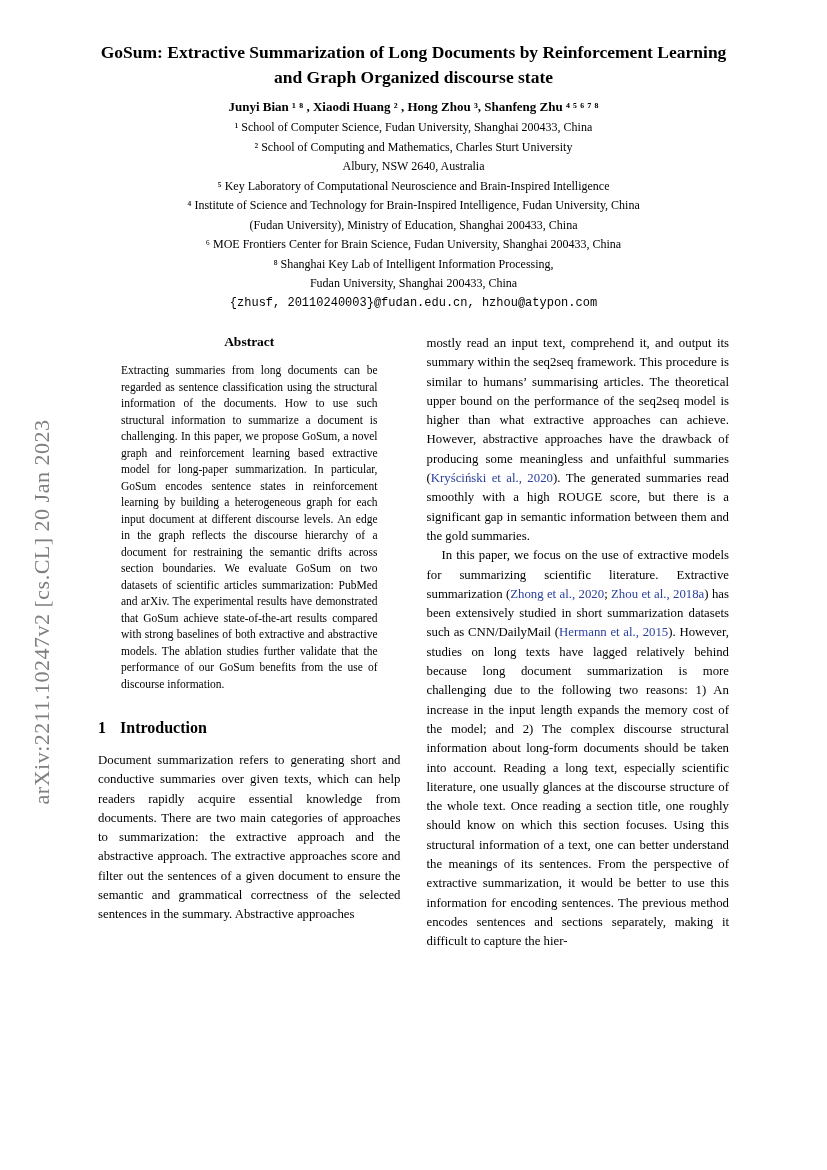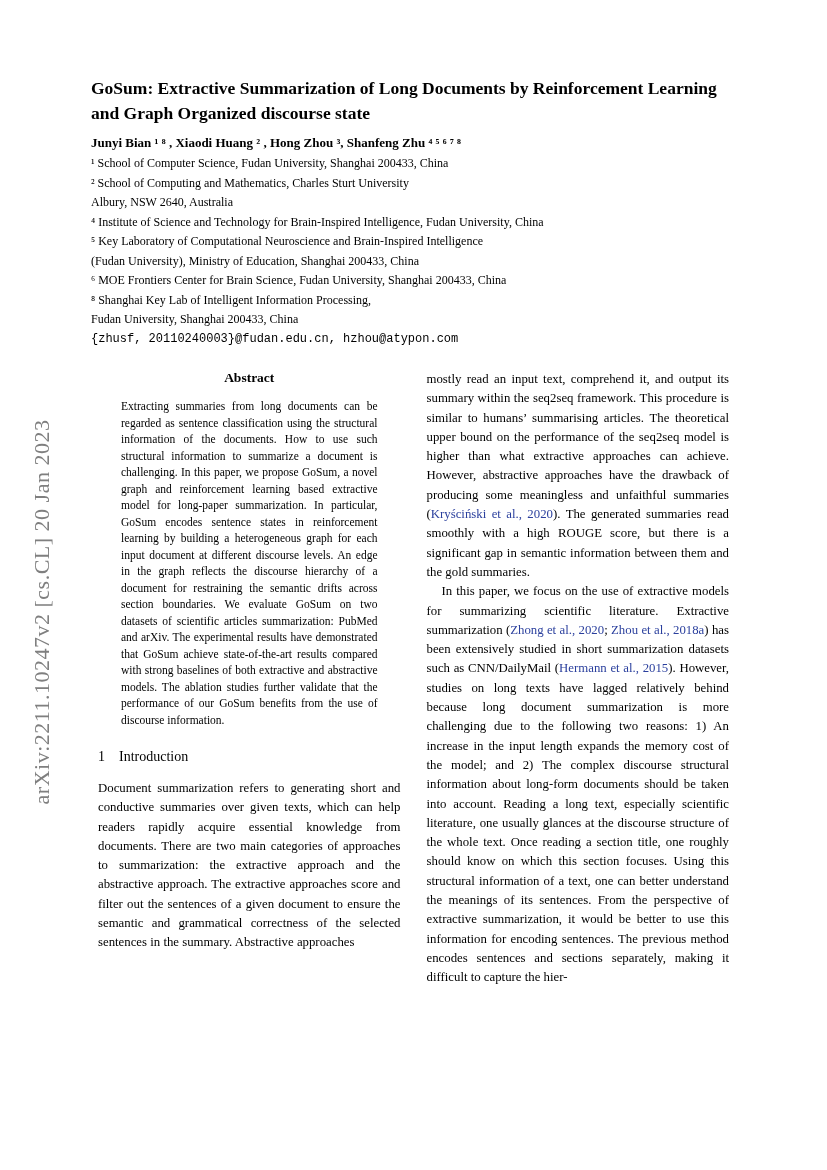--- a/index.html
+++ b/index.html
@@ -21,21 +21,22 @@
     transform: translate(-50%, -50%) rotate(-90deg);
     white-space: nowrap;
     font-size: 22px;
     letter-spacing: 0.5px;
     color: var(--wm, #7f7f7f);
     font-family: "Liberation Serif", "DejaVu Serif", serif;
   }
   .header {
     width: 645px;
     margin: 0 auto;
-    padding-top: 76px;
+    padding-top: 40px;
+    text-align: center;
   }
   .title {
     font-size: 17.5px;
     font-weight: bold;
     line-height: 1.4;
   }
   .authors {
     font-size: 13px;
     font-weight: bold;
     margin-top: 10px;
@@ -66,23 +67,23 @@
   }
   .abstract-body {
     padding: 0 23px;
     font-size: 11.5px;
     line-height: 16.5px;
     text-align: justify;
     hyphens: auto;
     -webkit-hyphens: auto;
   }
   .section-heading {
-    font-size: 14px;
-    font-weight: normal;
-    margin-top: 21px;
+    font-size: 16px;
+    font-weight: bold;
+    margin-top: 27px;
     margin-bottom: 14px;
   }
   .section-title-text { margin-left: 14px; }
   .body-par {
     font-size: 12.8px;
     line-height: 19.3px;
     text-align: justify;
     hyphens: auto;
     -webkit-hyphens: auto;
   }
@@ -96,22 +97,22 @@
 
   <div class="watermark">arXiv:2211.10247v2  [cs.CL]  20 Jan 2023</div>
 
   <header class="header">
     <h1 class="title">GoSum: Extractive Summarization of Long Documents by Reinforcement Learning and Graph Organized discourse state</h1>
     <div class="authors">Junyi Bian ¹ ⁸ , Xiaodi Huang ² , Hong Zhou ³, Shanfeng Zhu ⁴ ⁵ ⁶ ⁷ ⁸</div>
     <div class="affiliations">
       <div>¹ School of Computer Science, Fudan University, Shanghai 200433, China</div>
       <div>² School of Computing and Mathematics, Charles Sturt University</div>
       <div>Albury, NSW 2640, Australia</div>
+      <div>⁵ Key Laboratory of Computational Neuroscience and Brain-Inspired Intelligence</div>
       <div>⁴ Institute of Science and Technology for Brain-Inspired Intelligence, Fudan University, China</div>
-      <div>⁵ Key Laboratory of Computational Neuroscience and Brain-Inspired Intelligence</div>
       <div>(Fudan University), Ministry of Education, Shanghai 200433, China</div>
       <div>⁶ MOE Frontiers Center for Brain Science, Fudan University, Shanghai 200433, China</div>
       <div>⁸ Shanghai Key Lab of Intelligent Information Processing,</div>
       <div>Fudan University, Shanghai 200433, China</div>
     </div>
     <div class="emails">{zhusf, 20110240003}@fudan.edu.cn, hzhou@atypon.com</div>
   </header>
 
   <div class="columns">
 

